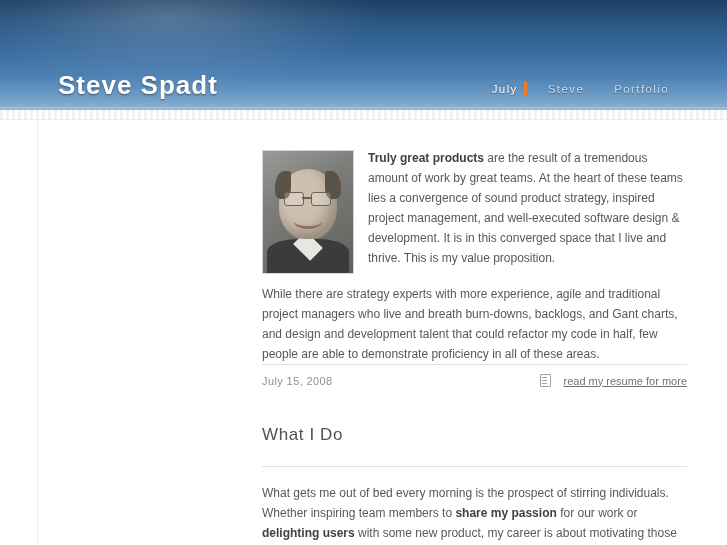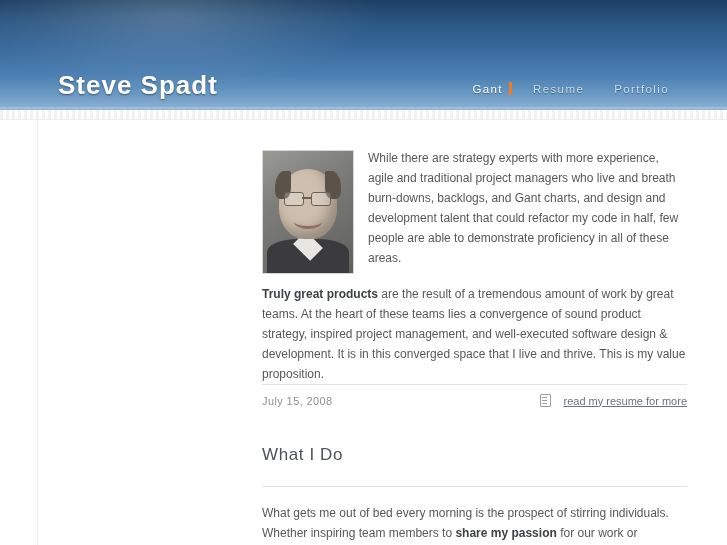--- a/index.html
+++ b/index.html
@@ -280,22 +280,22 @@
   .section-body {
     margin-top: 16px;
   }
 </style>
 </head>
 <body>
 
 <div class="header">
   <div class="site-title">Steve Spadt</div>
   <div class="nav">
-    <a class="nav-item active">Gant</a>
-    <a class="nav-item">Resume</a>
+    <a class="nav-item active">July</a>
+    <a class="nav-item">Steve</a>
     <a class="nav-item">Portfolio</a>
   </div>
 </div>
 
 <div class="page">
   <div class="stripe"></div>
   <div class="content">
     <div class="left-rule"></div>
 
     <div class="main">
@@ -307,23 +307,23 @@
           <div class="collar"></div>
           <div class="head"></div>
           <div class="hairL"></div>
           <div class="hairR"></div>
           <div class="glassesL"></div>
           <div class="glassesR"></div>
           <div class="bridge"></div>
           <div class="smile"></div>
         </div>
 
+        <p class="body-text"><span class="strong">Truly great products</span><span> are the result of a tremendous amount of work by great teams. At the heart of these teams lies a convergence of sound product strategy, inspired project management, and well-executed software design &amp; development. It is in this converged space that I live and thrive. This is my value proposition.</span></p>
+
         <p class="body-text">While there are strategy experts with more experience, agile and traditional project managers who live and breath burn-downs, backlogs, and Gant charts, and design and development talent that could refactor my code in half, few people are able to demonstrate proficiency in all of these areas.</p>
-
-        <p class="body-text"><span class="strong">Truly great products</span><span> are the result of a tremendous amount of work by great teams. At the heart of these teams lies a convergence of sound product strategy, inspired project management, and well-executed software design &amp; development. It is in this converged space that I live and thrive. This is my value proposition.</span></p>
       </div>
 
       <div class="meta-row">
         <span class="meta-date">July 15, 2008</span>
         <span class="meta-link">
           <span class="doc-icon"></span>
           <a>read my resume for more</a>
         </span>
       </div>
 

